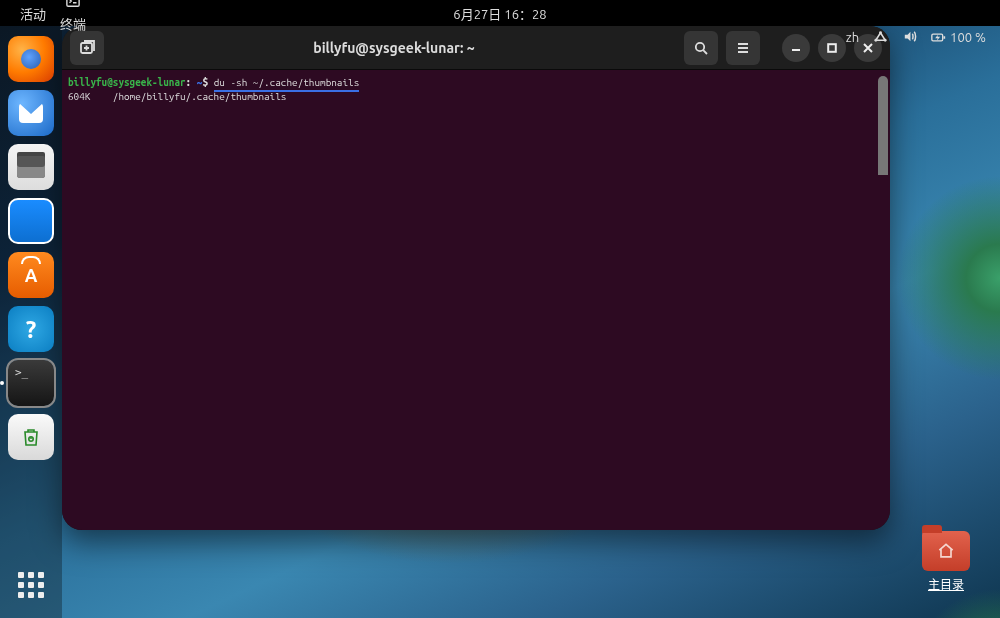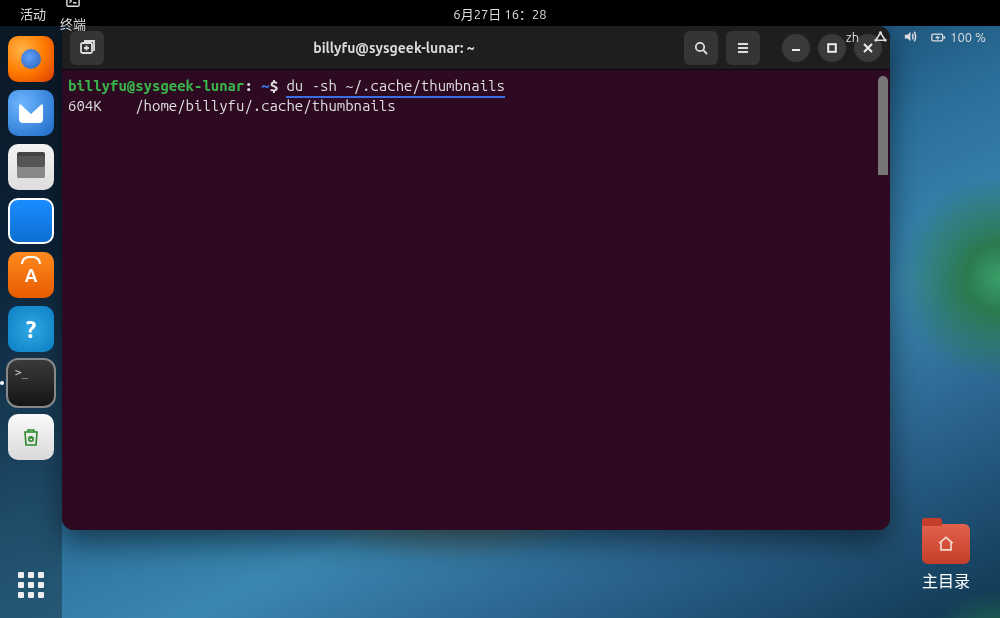--- a/index.html
+++ b/index.html
@@ -63,34 +63,34 @@
   .help::before{content:"?";color:#fff;font-size:24px;font-weight:bold;}
   .terminal-ico{background:linear-gradient(#3a3a3a,#151515);border-radius:6px;padding:6px;}
   .terminal-ico::before{content:">_";color:#ddd;font-size:11px;font-family:monospace;position:absolute;top:6px;left:7px;}
   .terminal-ico.active{outline:2px solid #888;}
   .trash{background:linear-gradient(#fafafa,#d9d9d9);border-radius:8px;}
   .trash svg{width:24px;height:24px;}
 
   
   .desk-home{
     position:absolute; right:24px; bottom:26px; width:60px; text-align:center; color:#fff;
-    font-size:16px; z-index:5;
+    font-size:12px; z-index:5;text-decoration:underline;
   }
   .desk-home .folder{
     width:48px; height:40px; margin:0 auto 4px;
     background:linear-gradient(#e2624d,#c43e29); border-radius:4px 6px 6px 6px;
     position:relative;
   }
   .desk-home .folder::before{content:"";position:absolute;top:-6px;left:0;width:20px;height:8px;background:#c43e29;border-radius:3px 3px 0 0;}
   .desk-home .folder svg{position:absolute;top:10px;left:14px;width:20px;height:20px;stroke:#f5d7d0;fill:none;stroke-width:2;}
 
   
   .termwin{
     position:absolute; left:62px; top:26px; width:828px; height:504px;
-    background:#1a1a1a; border-radius:12px; overflow:hidden;
+    background:#1a1a1a; border-radius:20px; overflow:hidden;
     box-shadow:0 12px 30px rgba(0,0,0,0.5); z-index:30;
     display:flex; flex-direction:column;
   }
   .titlebar{
     height:44px; background:#1e1e1e; display:flex; align-items:center;
     padding:0 8px; gap:8px; border-bottom:1px solid #0a0a0a;
   }
   .tb-btn{
     width:34px;height:34px;border-radius:6px;background:#353535;
     display:flex;align-items:center;justify-content:center;color:#ddd;
@@ -98,21 +98,21 @@
   .tb-btn svg{width:16px;height:16px;stroke:#ddd;fill:none;stroke-width:1.8;}
   .wc{width:28px;height:28px;border-radius:50%;background:#3a3a3a;display:flex;align-items:center;justify-content:center;}
   .wc.close{background:#3a3a3a;}
   .wc svg{width:12px;height:12px;stroke:#eee;fill:none;stroke-width:2;}
   .title{flex:1;text-align:center;color:#ddd;font-size:14px;font-weight:600;}
   .tbgap{width:6px;}
 
   .termbody{
     flex:1; background:#2d0a22; color:#ccc;
     font-family:"Ubuntu Mono","DejaVu Sans Mono",monospace;
-    font-size:15px; line-height:1.35; padding:6px 8px 8px 6px;
+    font-size:10px; line-height:1.35; padding:6px 8px 8px 6px;
     position:relative;
   }
   .termbody .line{white-space:pre;}
   .prompt-user{color:#39b34a;font-weight:bold;}
   .prompt-colon{color:#ddd;font-weight:bold;}
   .prompt-path{color:#3a6fe4;font-weight:bold;}
   .cmd{color:#ddd;}
   .out{color:#ddd;}
   .underline-blue{position:relative;display:inline-block;}
   .underline-blue::after{content:"";position:absolute;left:0;right:0;bottom:-2px;height:2px;background:#3a6fe4;}

